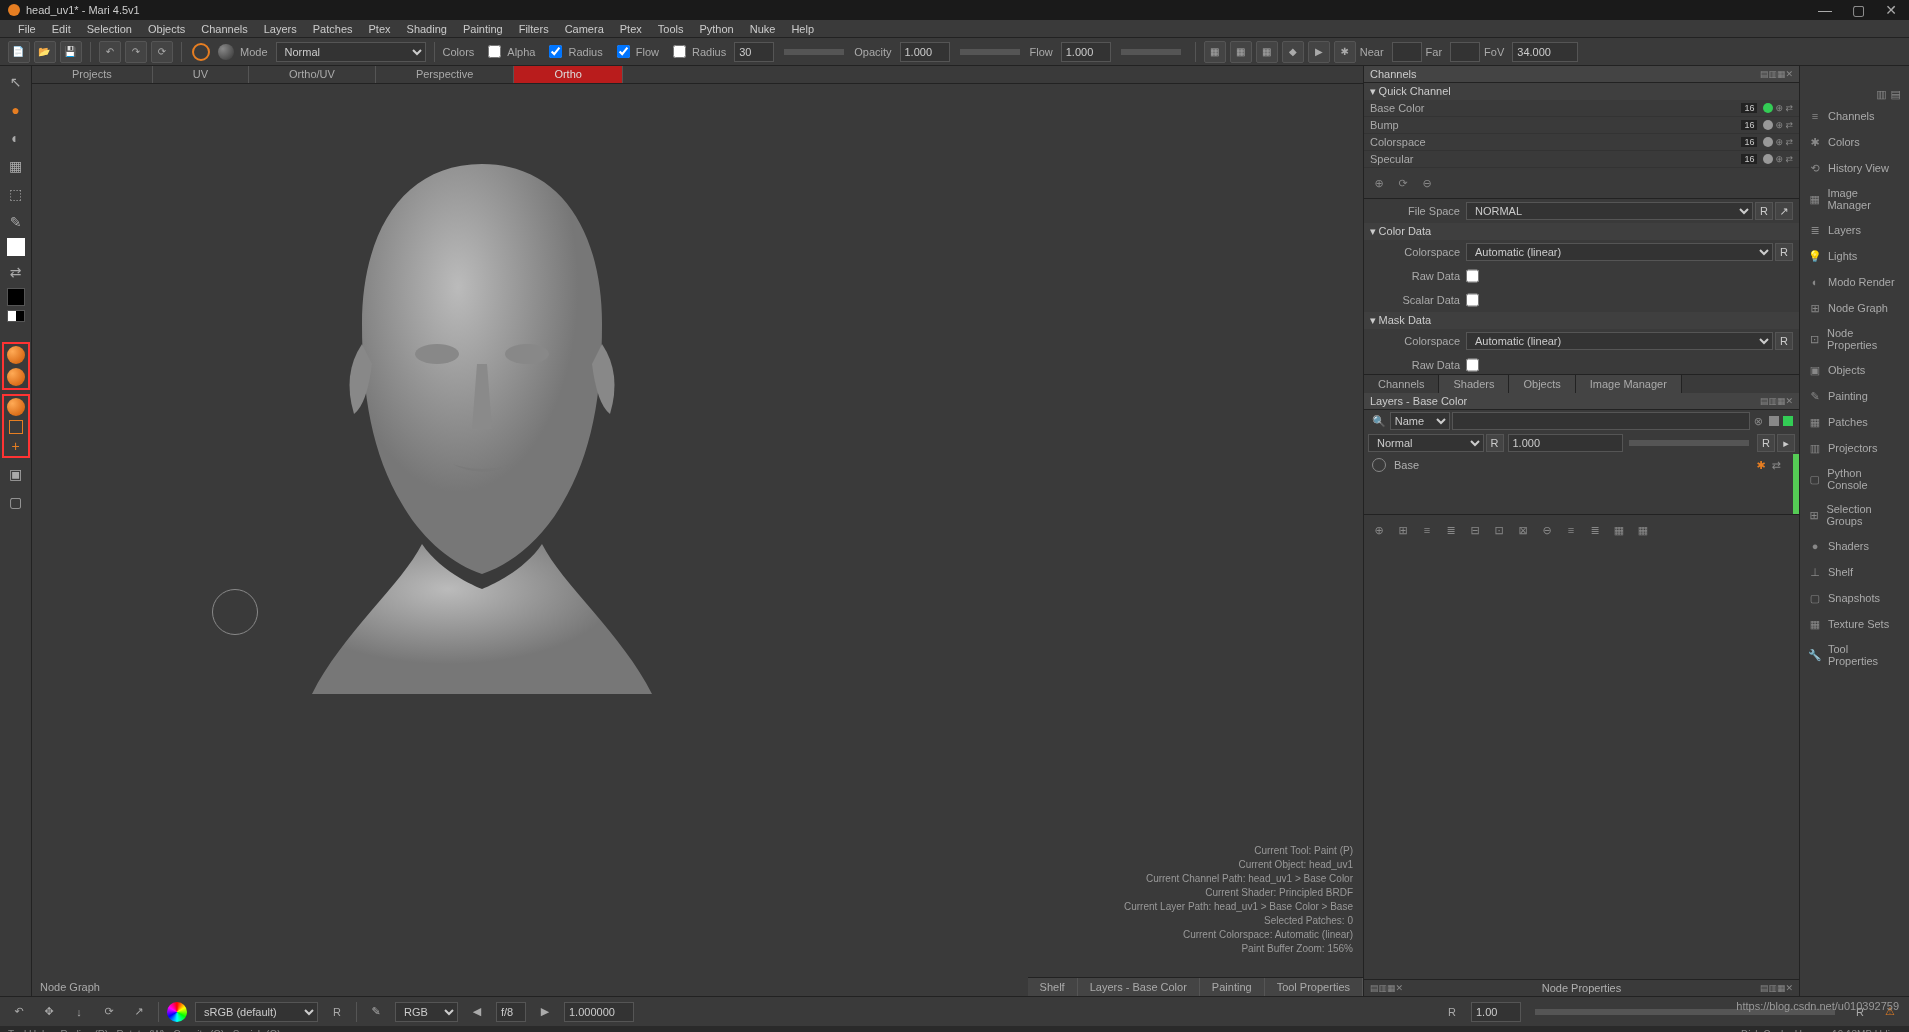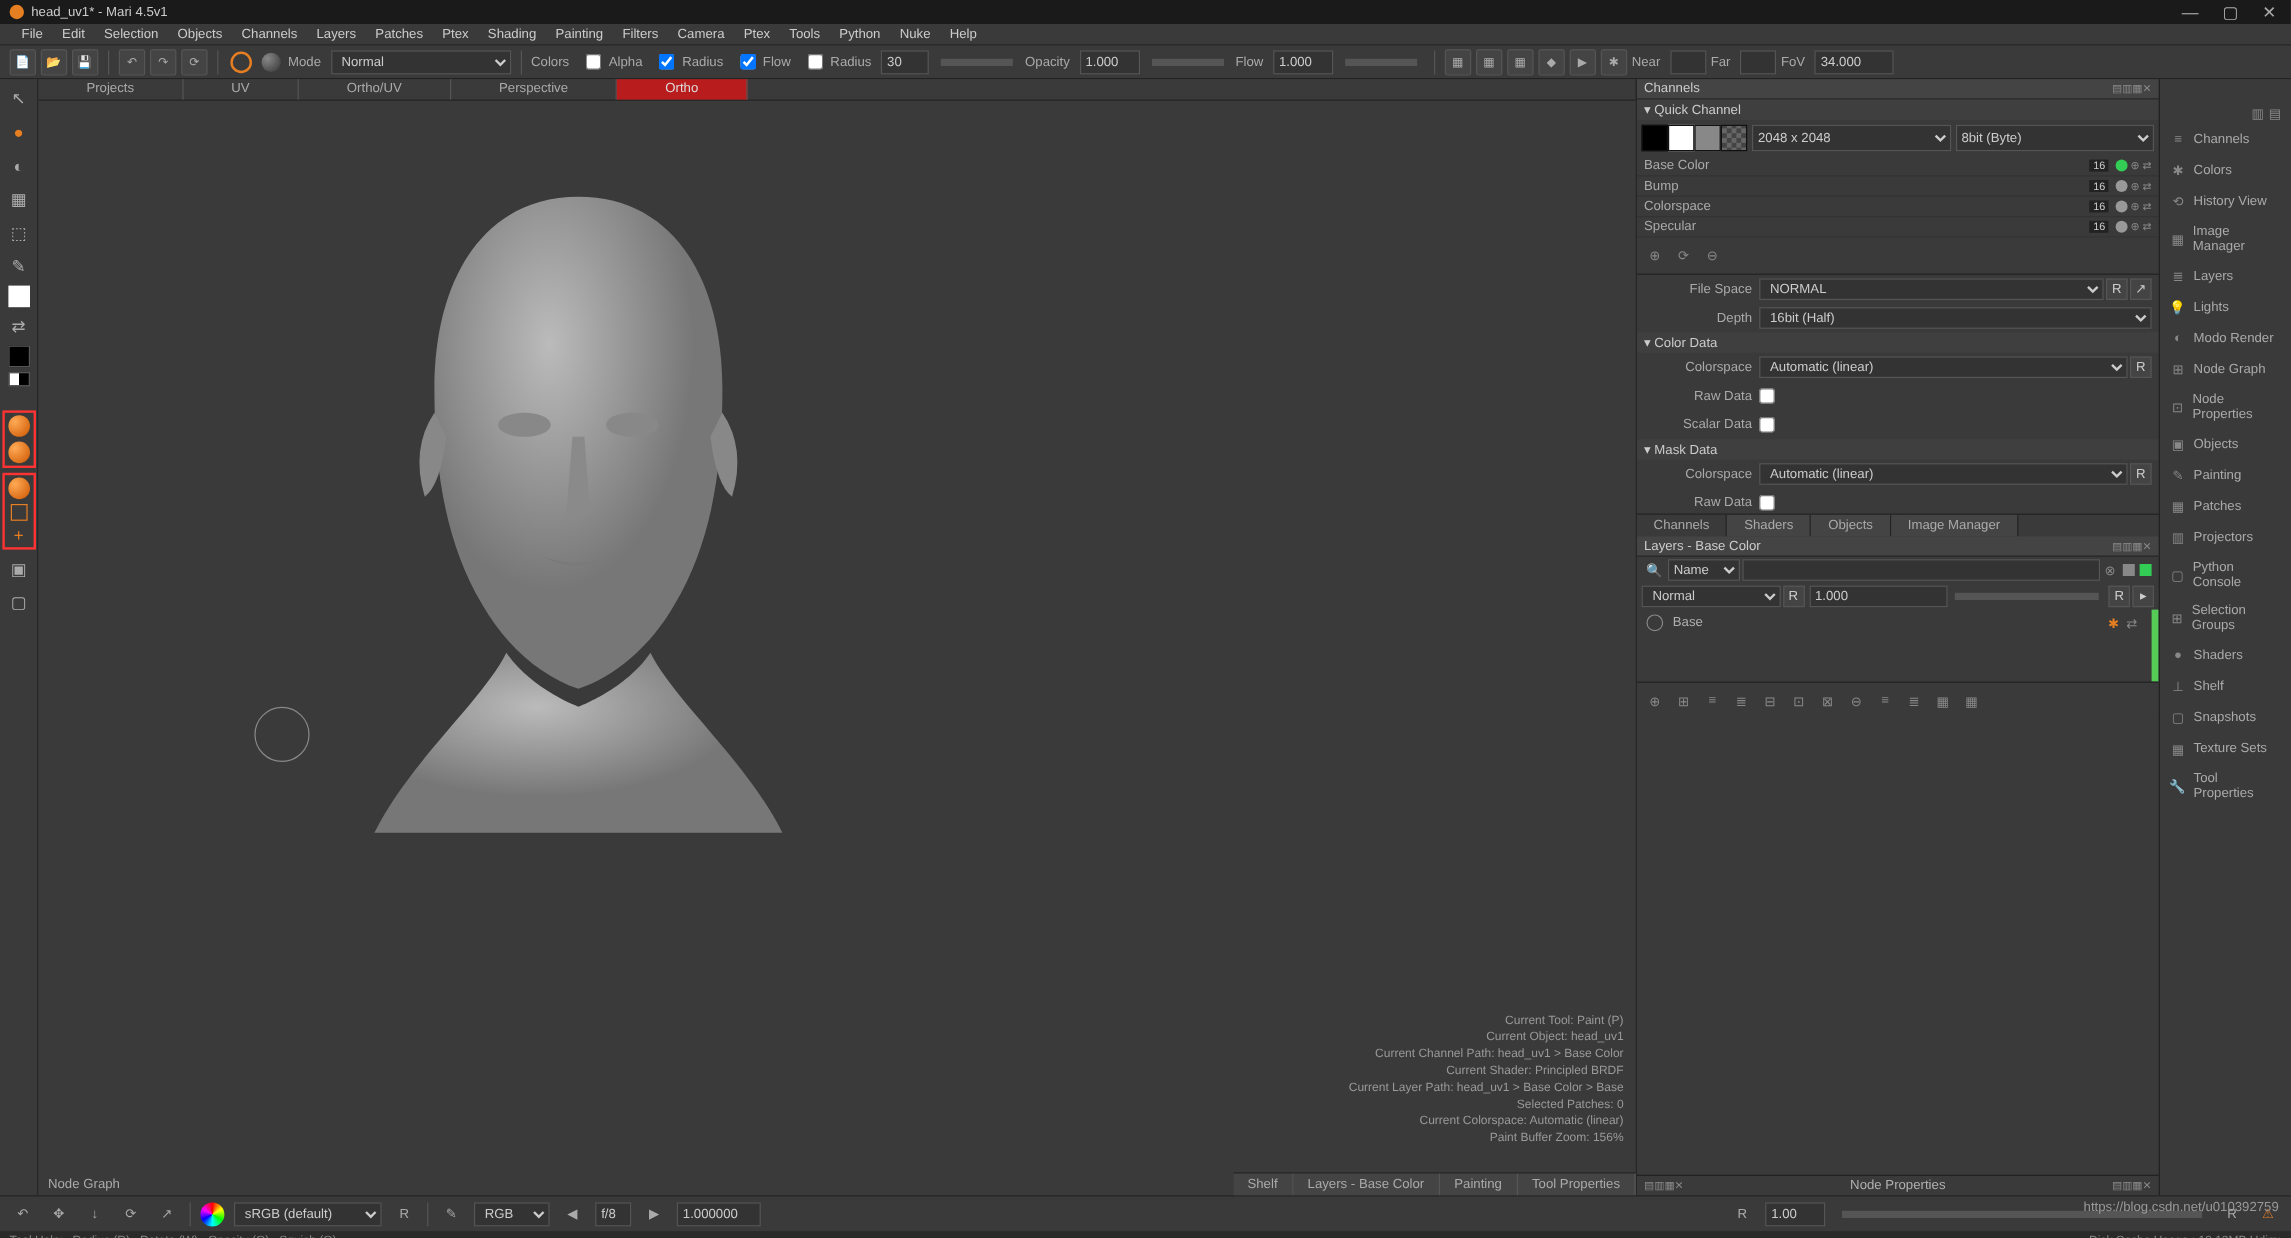--- a/index.html
+++ b/index.html
@@ -229,28 +229,20 @@
       </div>
     </div>
   </div>
 
   <div class="right-panels">
     <div class="panel-header">
       <span>Channels</span>
       <div class="icons">▤▥▦✕</div>
     </div>
     <div class="subhead">▾ <span>Quick Channel</span></div>
-    <div class="qc-swatches">
-      <div class="sw" style="background:#000"></div>
-      <div class="sw" style="background:#fff"></div>
-      <div class="sw" style="background:#888"></div>
-      <div class="sw" style="background:repeating-conic-gradient(#666 0 25%,#444 0 50%) 0/8px 8px"></div>
-      <select><option>2048 x 2048</option></select>
-      <select style="width:110px;margin-left:4px"><option>8bit (Byte)</option></select>
-    </div>
     <div style="max-height:68px;overflow:hidden">
       <div class="ch-row">
           <span class="name">Base Color</span>
           <span class="badge">16</span>
           <span class="dot" style="background:#3c5"></span>
           <span style="color:#888;font-size:9px">⊕ ⇄</span>
         </div>
       <div class="ch-row">
           <span class="name">Bump</span>
           <span class="badge">16</span>
@@ -274,24 +266,20 @@
       <span>⊕</span>
       <span>⟳</span>
       <span>⊖</span>
     </div>
     <div class="form-row">
         <label>File Space</label>
         <select><option>NORMAL</option></select>
         <div class="rbtn">R</div>
         <div class="rbtn">↗</div>
       </div>
-    <div class="form-row">
-        <label>Depth</label>
-        <select><option>16bit (Half)</option></select>
-      </div>
     <div class="subhead">▾ <span>Color Data</span></div>
     <div class="form-row">
         <label>Colorspace</label>
         <select><option>Automatic (linear)</option></select>
         <div class="rbtn">R</div>
       </div>
     <div class="form-row">
         <label>Raw Data</label>
         <input type="checkbox" style="flex: 0 1 0%;">
       </div>

